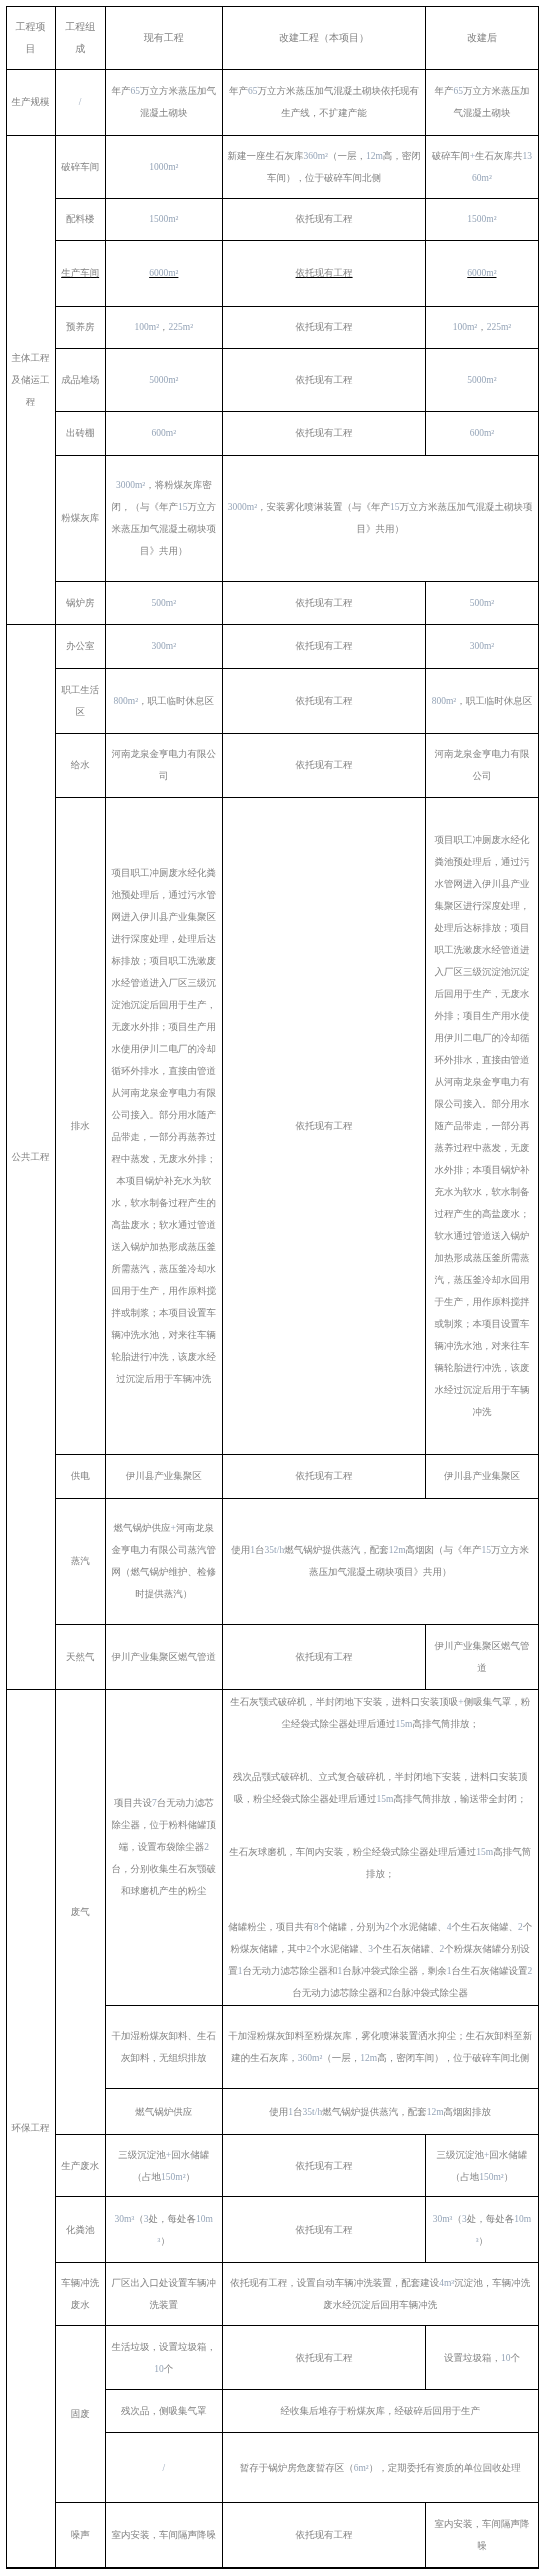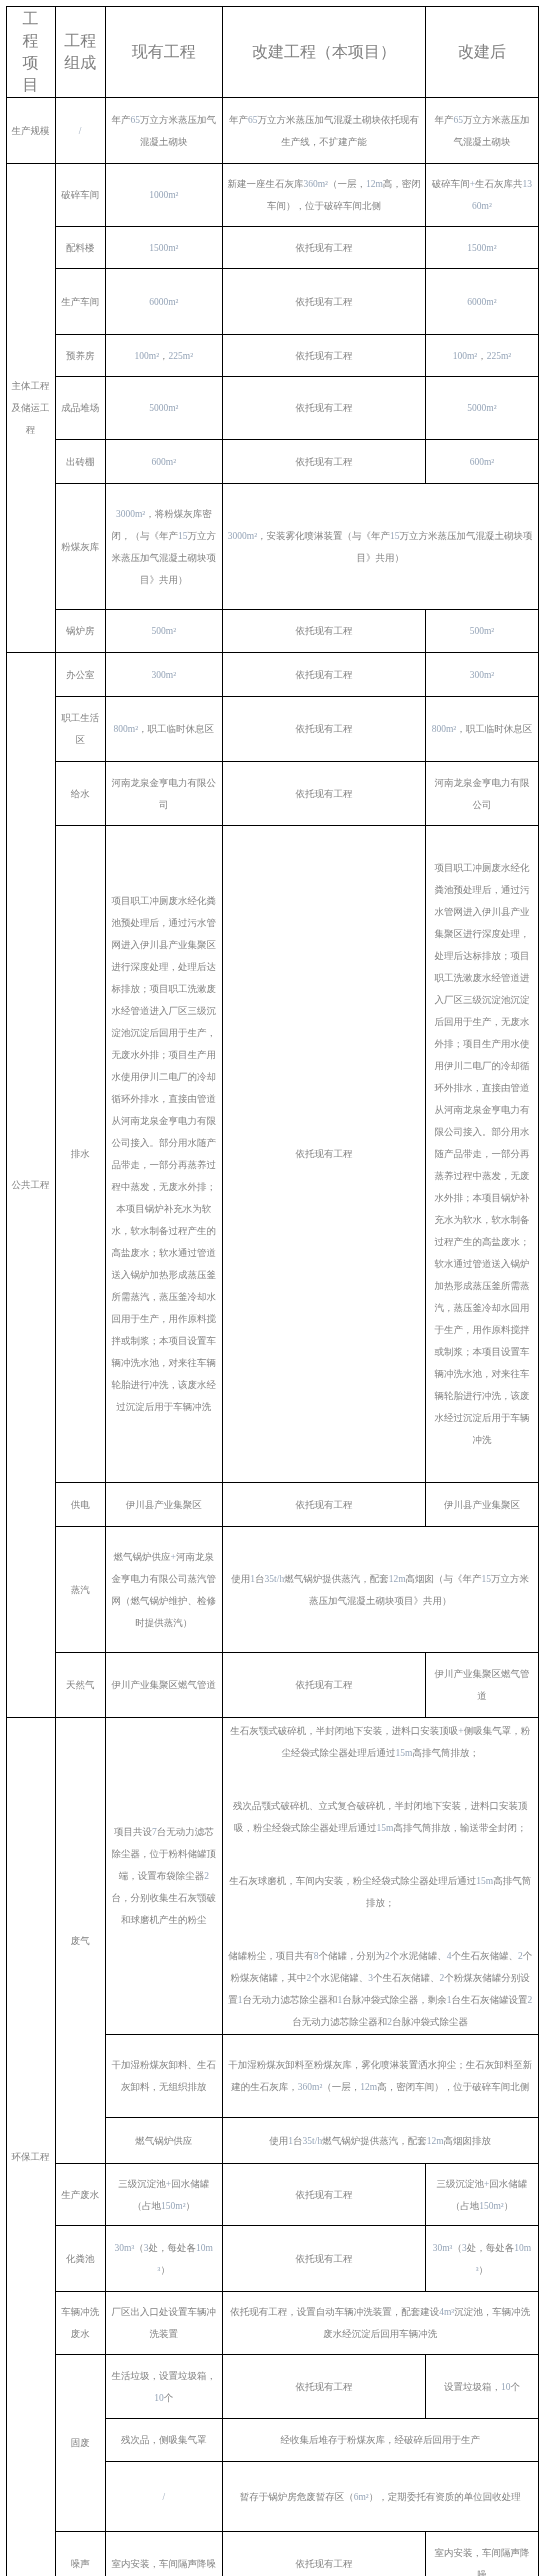--- a/index.html
+++ b/index.html
@@ -30,21 +30,21 @@
     text-align: center;
     vertical-align: middle;
     color: #828282;
     font-weight: normal;
     font-size: 9.5px;
     line-height: 22px;
     padding: 1.4px 4.1px;
     word-break: break-all;
   }
   table.doc-table th {
-    font-size: 16px;
+    font-size: 10px;
     padding: 1.4px 8.2px;
   }
   td[data-name="project-category-cell"],
   td[data-name="component-cell"] {
     padding: 1.4px 8.9px;
   }
   td[data-name="existing-project-cell"] {
     padding: 1.4px 14.3px;
   }
   td[data-name="after-rebuild-cell"] {
@@ -126,21 +126,21 @@
           <td data-name="existing-project-cell">
             <div class="para" data-name="cell-paragraph"><span class="latin">1500m²</span></div>
           </td>
           <td data-name="rebuild-project-cell">
             <div class="para" data-name="cell-paragraph"><span>依托现有工程</span></div>
           </td>
           <td data-name="after-rebuild-cell">
             <div class="para" data-name="cell-paragraph"><span class="latin">1500m²</span></div>
           </td>
         </tr>
-        <tr data-name="table-row" style="height: 66px;">
+        <tr data-name="table-row" style="height: 66px; text-decoration: underline;">
           <td data-name="component-cell">
             <div class="para" data-name="cell-paragraph"><span>生产车间</span></div>
           </td>
           <td data-name="existing-project-cell">
             <div class="para" data-name="cell-paragraph"><span class="latin">6000m²</span></div>
           </td>
           <td data-name="rebuild-project-cell">
             <div class="para" data-name="cell-paragraph"><span>依托现有工程</span></div>
           </td>
           <td data-name="after-rebuild-cell">

